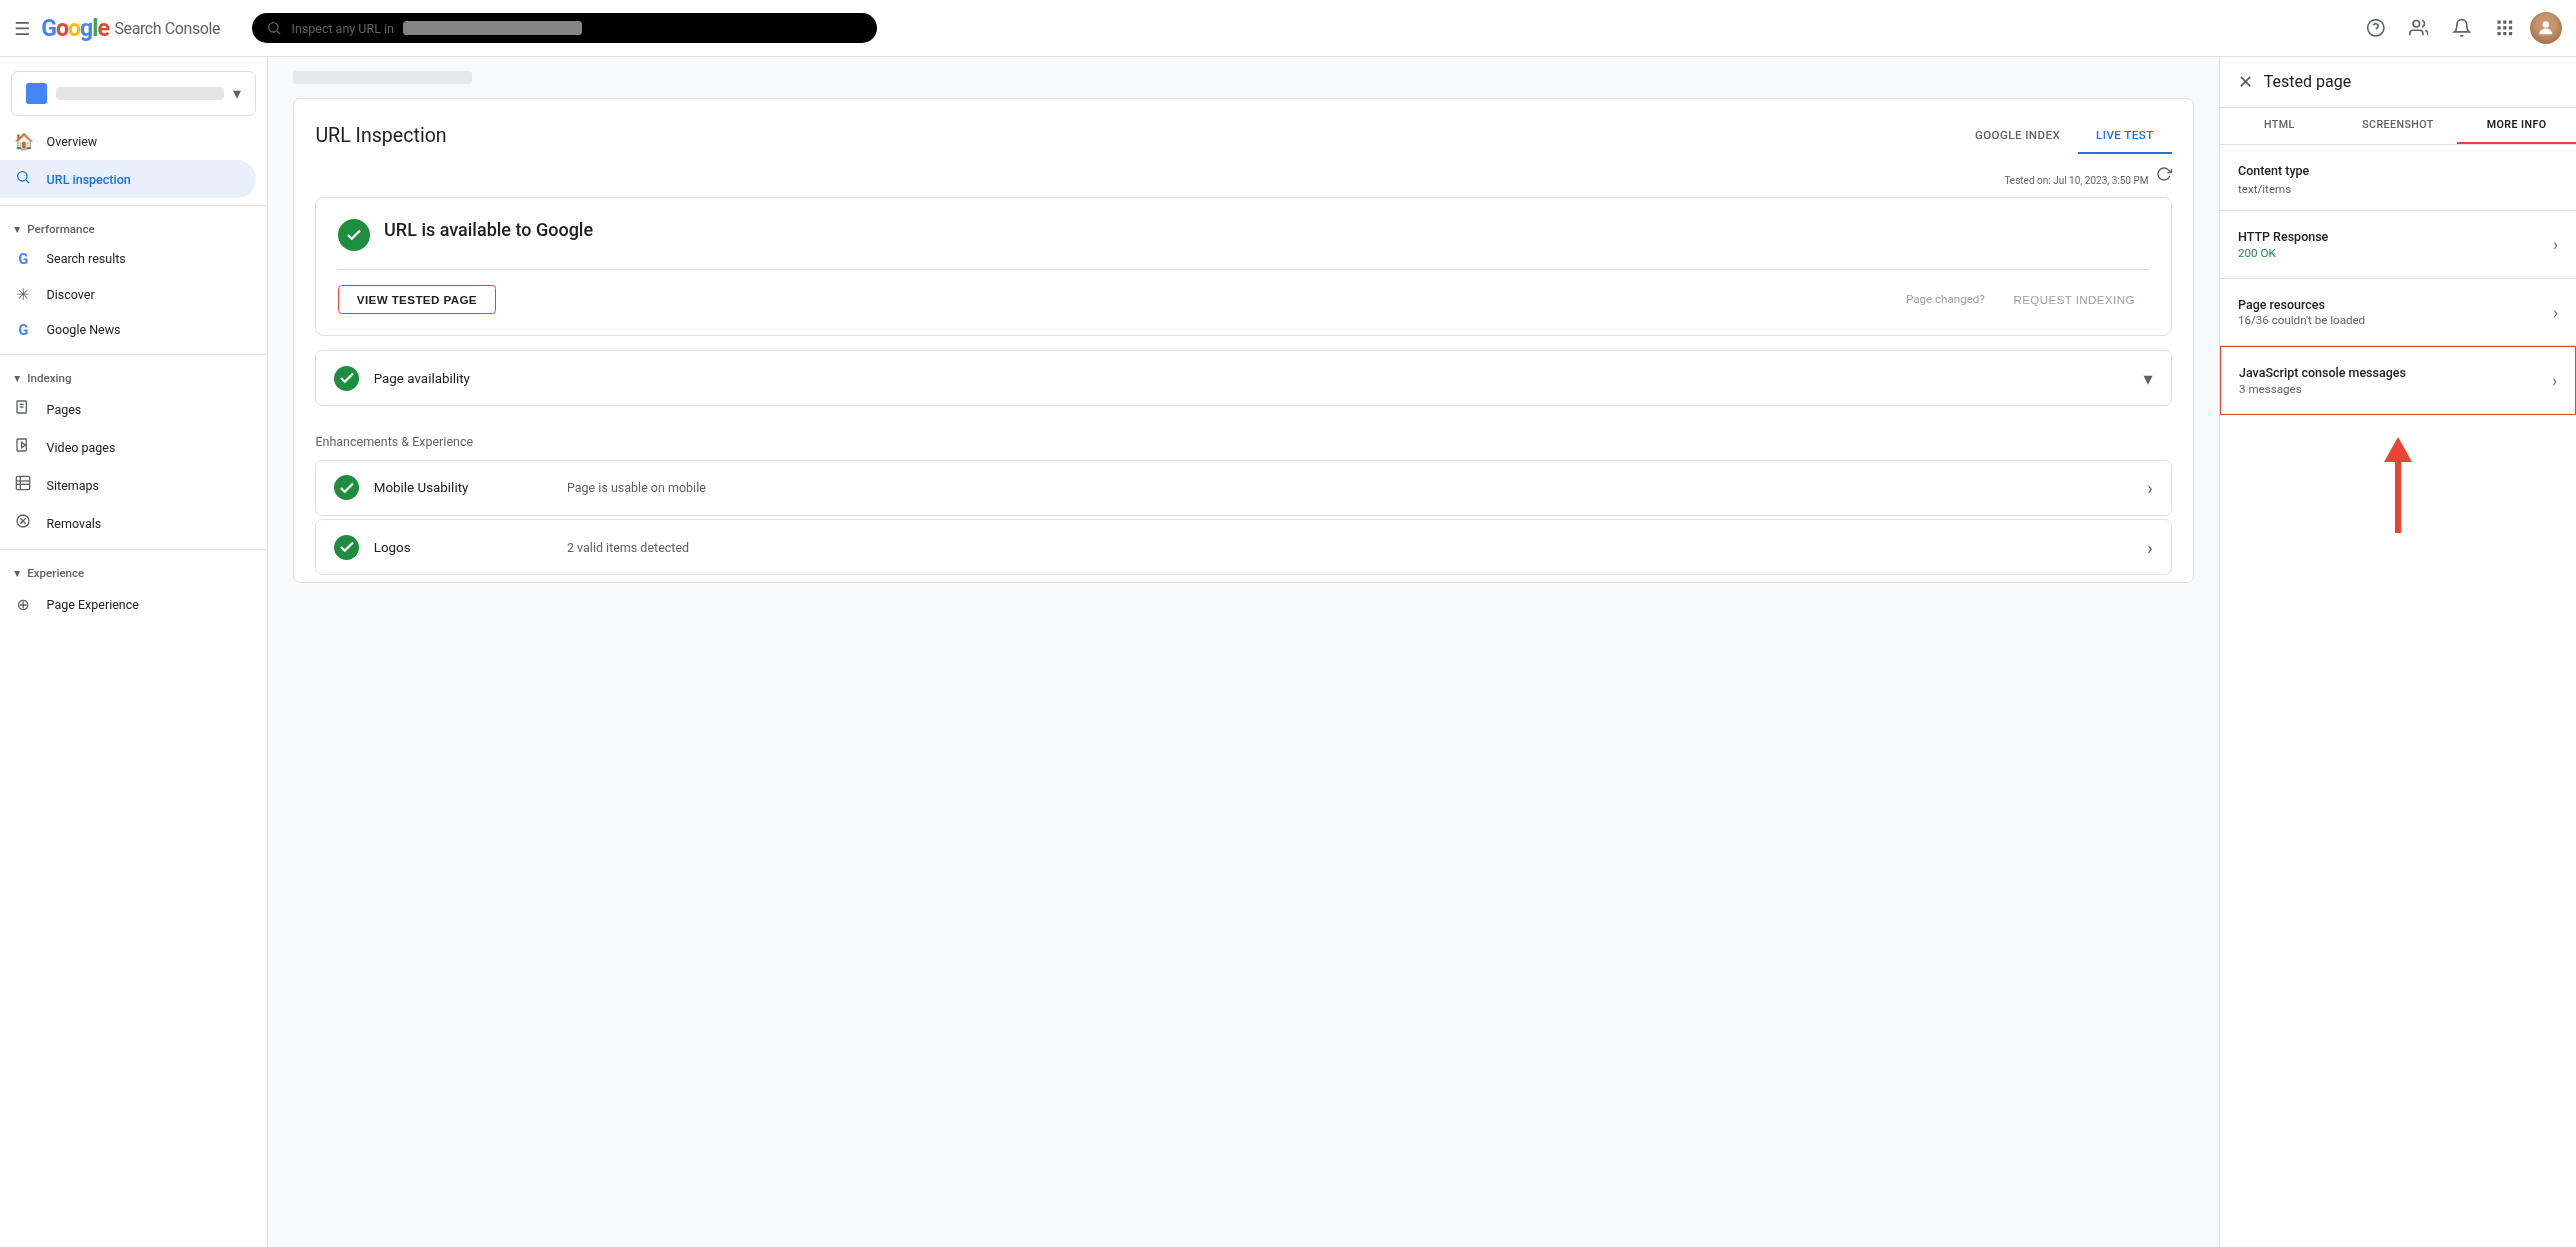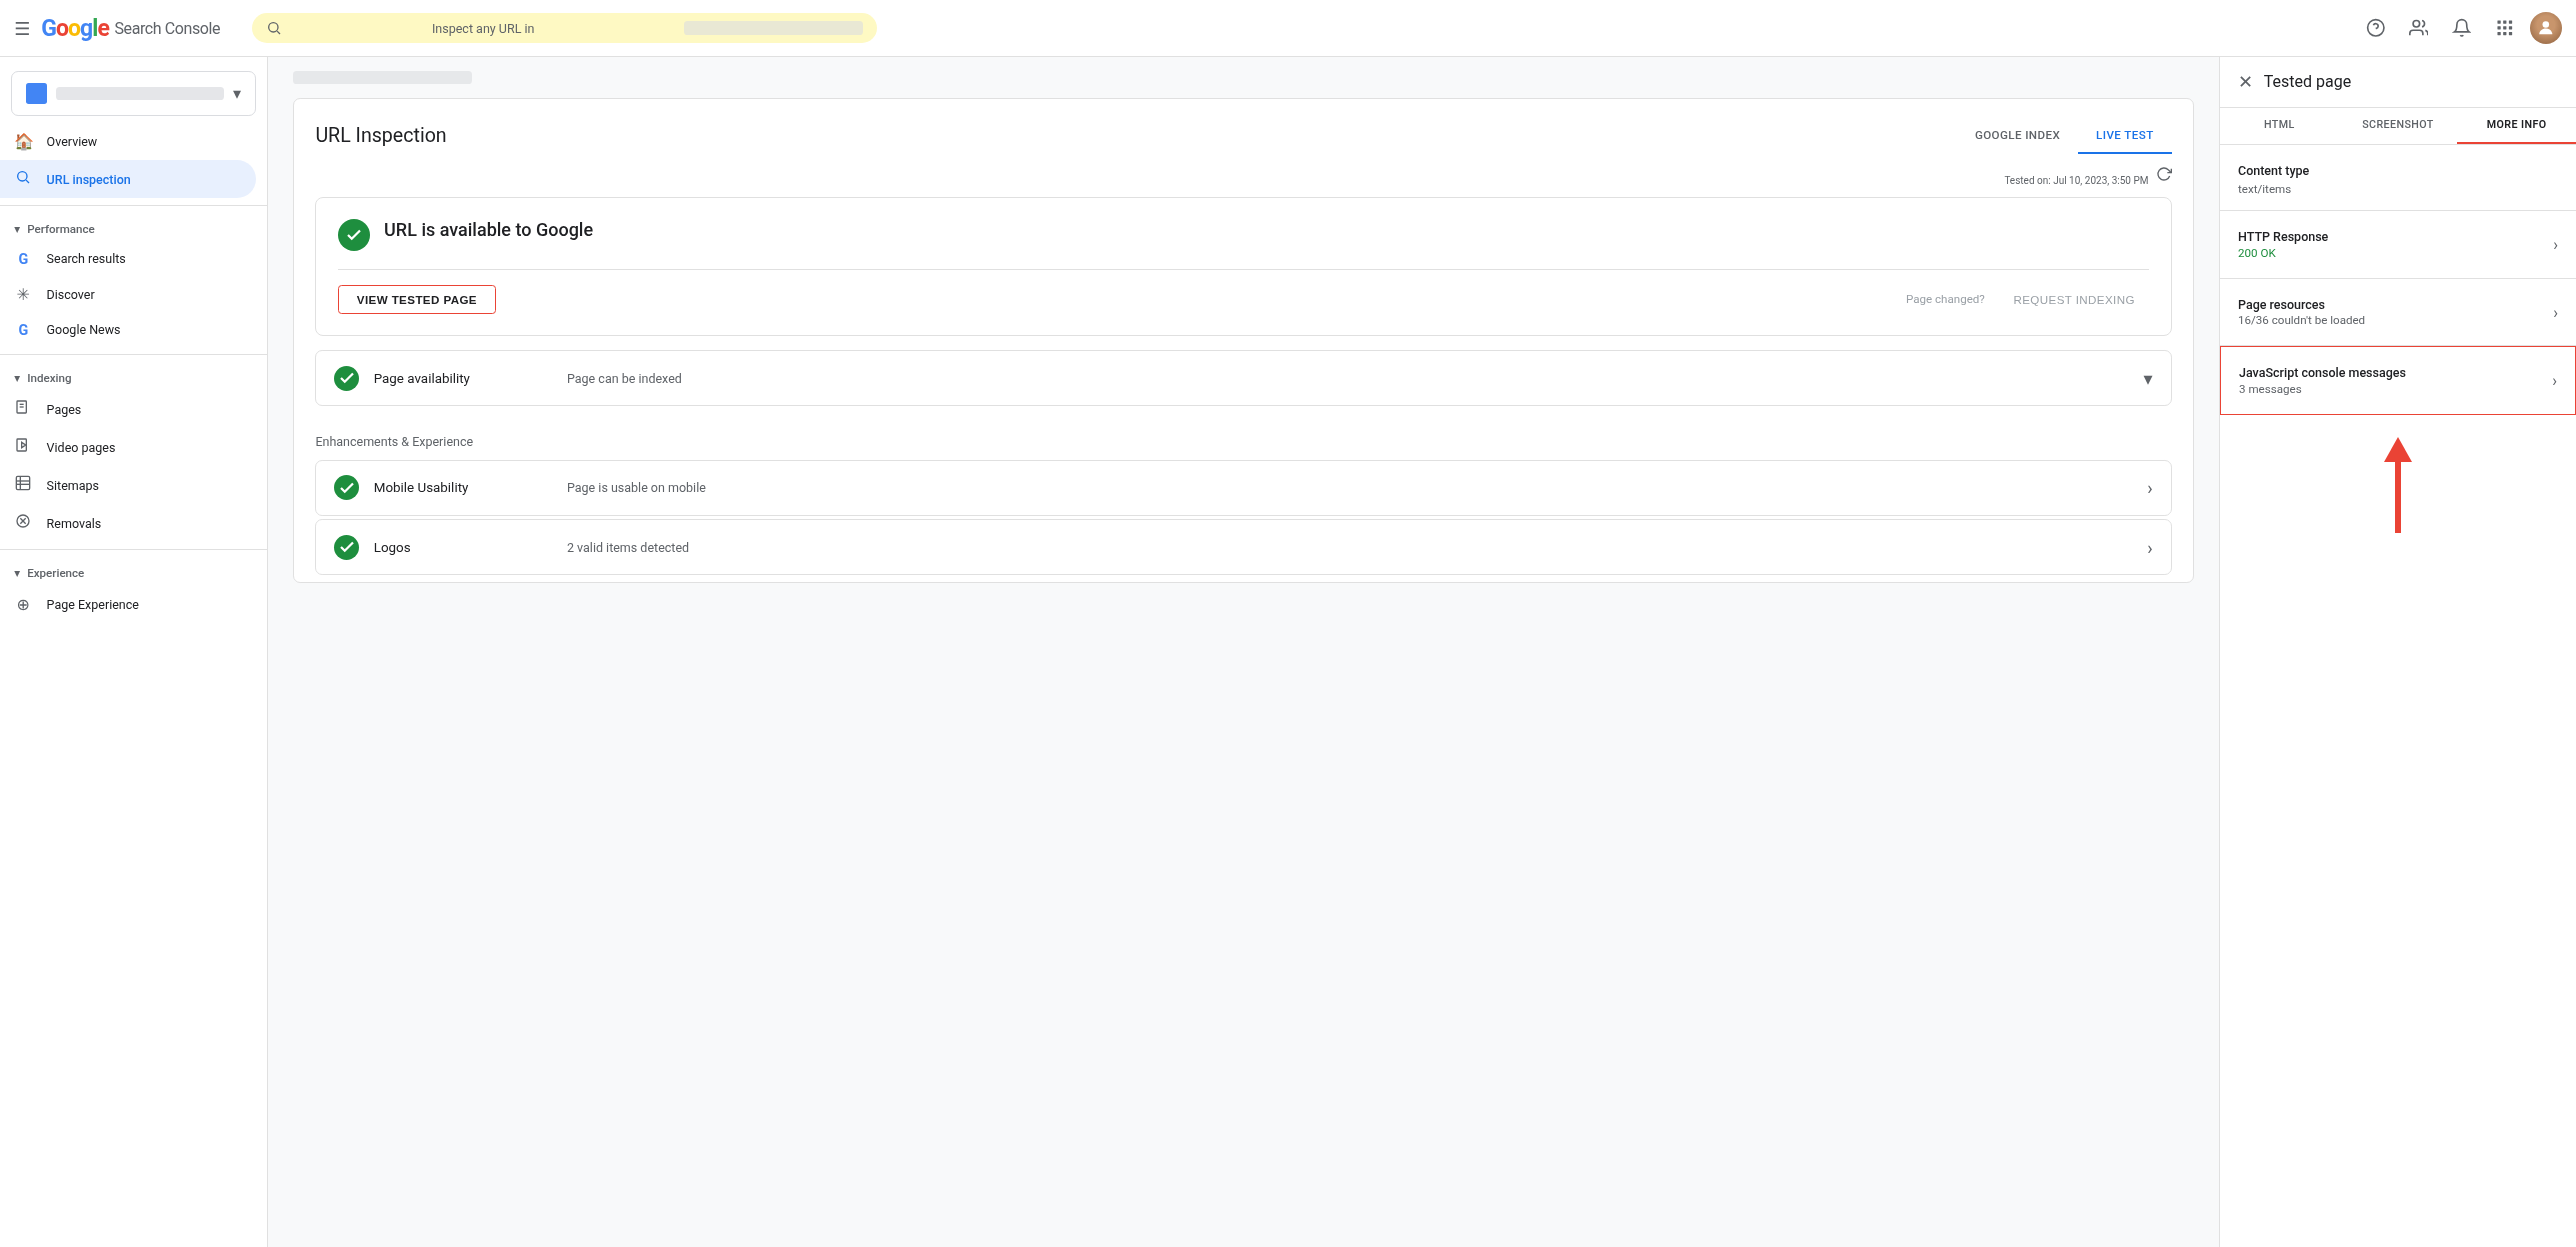--- a/index.html
+++ b/index.html
@@ -36,24 +36,24 @@
       font-weight: 400;
       color: #5f6368;
       letter-spacing: -0.4px;
     }
     .search-bar {
       flex: 1;
       max-width: 625px;
       margin: 0 21.4px;
       display: flex;
       align-items: center;
-      background: #fef9c3;
+      background: #000000;
       border-radius: 21.4px;
       padding: 7.1px 14.3px;
-      justify-content: space-between;
+      gap: 9px;
     }
     .search-blurred {
       width: 179px;
       height: 14.3px;
       background: #dadce0;
       border-radius: 3.6px;
       opacity: 0.6;
     }
     .header-actions {
       display: flex;
@@ -664,21 +664,20 @@
       </div>
 
       <div class="availability-section">
         <div class="availability-row">
           <div class="check-circle" style="width:25px;height:25px;">
             <svg viewBox="0 0 24 24" fill="none" stroke="white" stroke-width="3">
               <polyline points="20 6 9 17 4 12"></polyline>
             </svg>
           </div>
           <span class="avail-label">Page availability</span>
-          <span class="avail-value">Page can be indexed</span>
           <span class="chevron-icon">▾</span>
         </div>
       </div>
 
       <div class="enhancements-section">
         <div class="enhancements-title">Enhancements &amp; Experience</div>
         <div class="enhancement-card">
           <div class="enhancement-row">
             <div class="check-circle" style="width:25px;height:25px;">
               <svg viewBox="0 0 24 24" fill="none" stroke="white" stroke-width="3">

